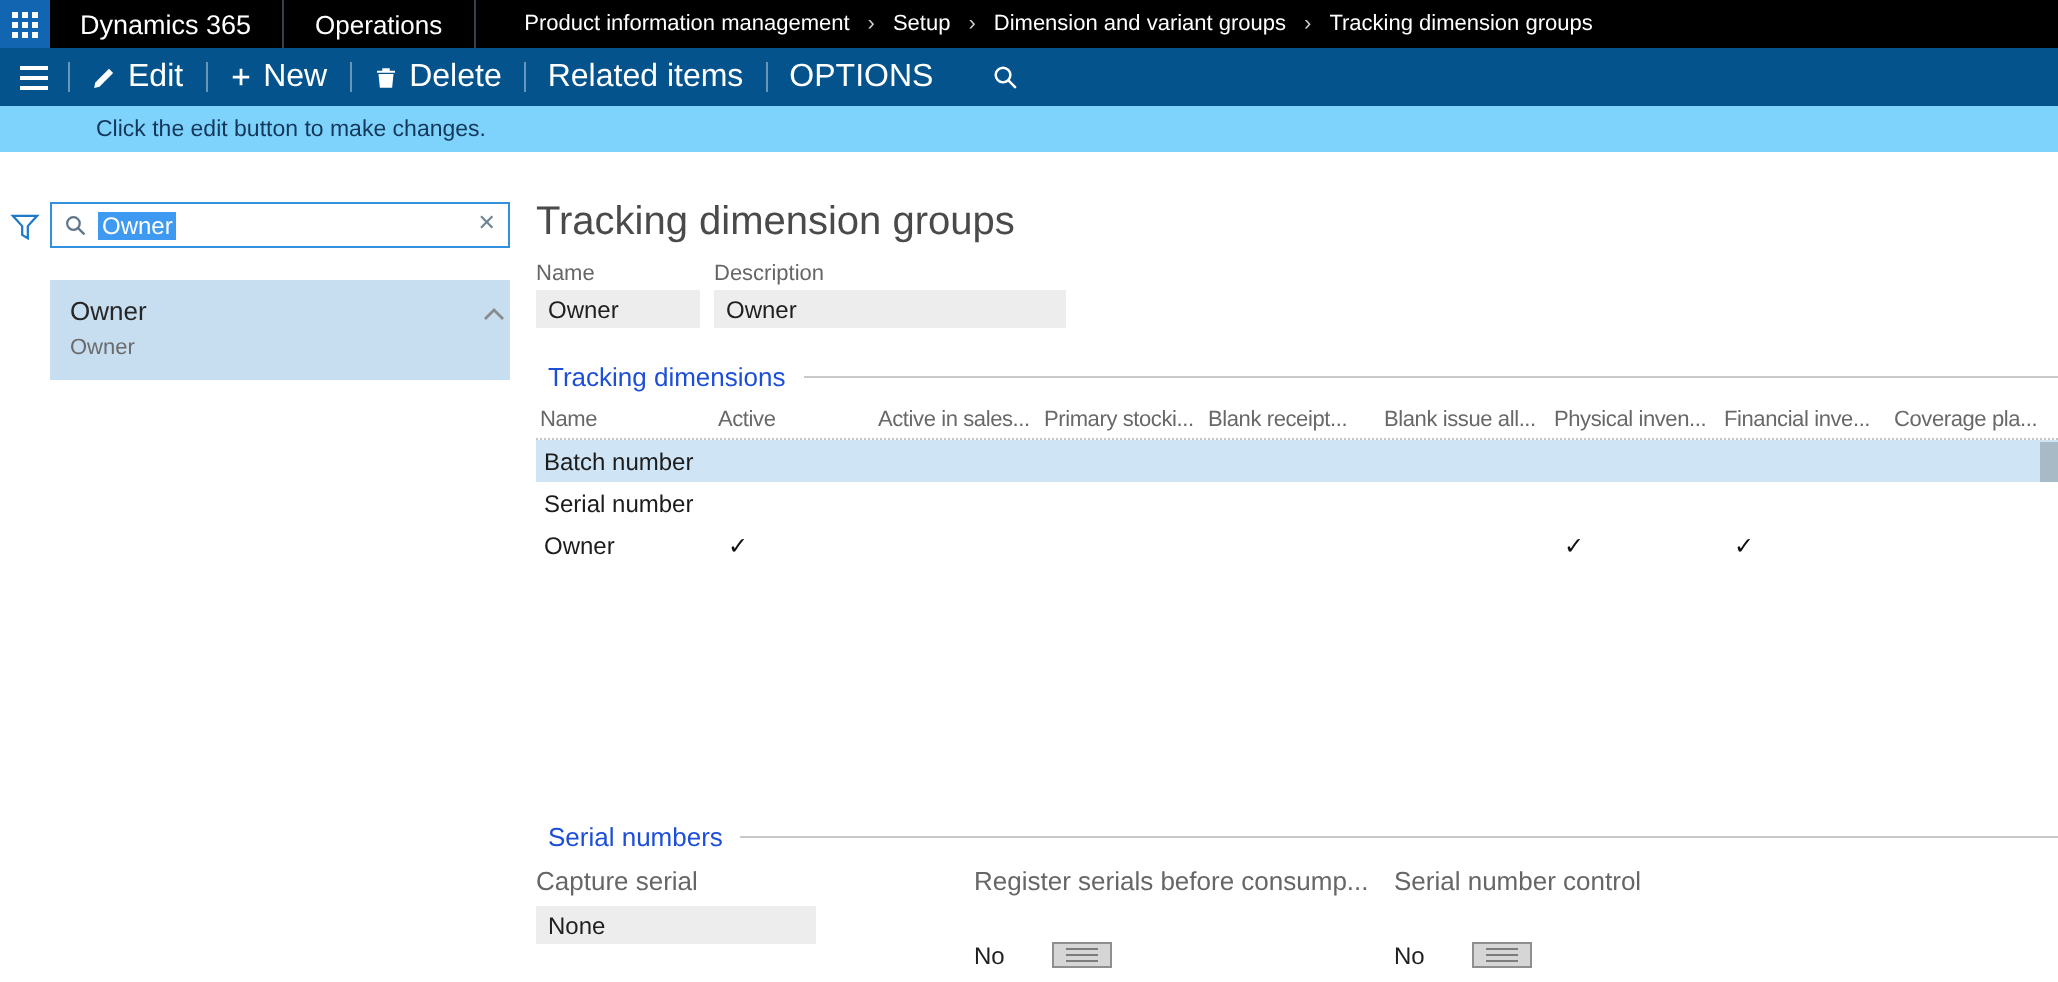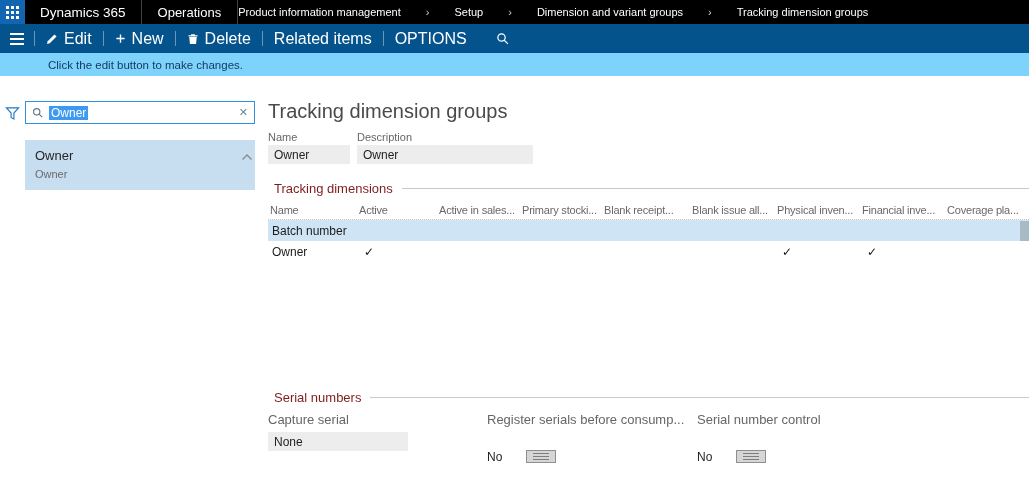--- a/index.html
+++ b/index.html
@@ -7,21 +7,21 @@
   body{position:relative;font-family:"Liberation Sans","DejaVu Sans",sans-serif;background:#fff;overflow:hidden;color:#1f1f1f}
 
   
   .topbar{position:absolute;top:0;left:0;width:100%;height:24px;background:#000000;display:flex;align-items:stretch;color:#fff}
   .waffle{width:25px;background:#1266b1;display:flex;align-items:center;justify-content:center;cursor:pointer}
   .waffle-grid{display:grid;grid-template-columns:repeat(3,3px);gap:2px}
   .waffle-grid i{width:3px;height:3px;background:#fff;display:block}
   .brand{display:flex;align-items:center;padding:0 15px;font-size:13.5px;cursor:pointer}
   .vsep{width:1px;background:#3a4049}
   .area-name{display:flex;align-items:center;padding:0 16px;font-size:13px;cursor:pointer}
-  .crumbs{display:flex;align-items:center;font-size:11px;gap:25px}
+  .crumbs{display:flex;align-items:center;margin-left:24px;font-size:11px;gap:9px}
   .crumb{cursor:pointer;white-space:nowrap}
   .crumb-sep{color:#c9d1da}
 
   
   .cmdbar{position:absolute;top:24px;left:0;width:100%;height:29px;background:#04538c;display:flex;align-items:stretch;color:#fff;font-size:16px}
   .burger{width:34px;display:flex;align-items:center;justify-content:center;cursor:pointer}
   .burger-lines{display:flex;flex-direction:column;gap:3px}
   .burger-lines i{display:block;width:14px;height:2px;background:#fff}
   .cmd{display:flex;align-items:center;gap:6px;padding:0 11px;cursor:pointer;white-space:nowrap}
   .cmdsep{width:1px;margin:7px 0;background:rgba(255,255,255,.4)}
@@ -45,21 +45,21 @@
   
   .main{position:absolute;top:76px;left:255px;width:774px;height:415px;background:#fff;padding:24px 0 0 13px}
   .page-title{font-size:20px;line-height:23px;color:#4a4a4a;font-weight:400}
   .fields{display:flex;gap:7px;margin-top:8px}
   .field label{display:block;font-size:11px;color:#666;margin-bottom:2px}
   .tb{height:19px;background:#ededed;font-size:12px;color:#1f1f1f;padding:0 6px;display:flex;align-items:center;cursor:text}
   .name-tb{width:82px}
   .desc-tb{width:176px}
 
   .section-hd{display:flex;align-items:center;margin-top:16px;height:17px}
-  .section-hd .sec-title{font-size:13px;color:#7f1d1d;padding-left:6px;white-space:nowrap}
+  .section-hd .sec-title{font-size:13px;color:#1d4ed8;padding-left:6px;white-space:nowrap}
   .section-hd .rule{flex:1;height:1px;background:#c9c9c9;margin-left:9px}
 
   .grid{position:relative;margin-top:4px}
   .grow{display:grid;grid-template-columns:89px 80px 83px 82px 88px 85px 85px 85px 1fr;align-items:center}
   .ghead{height:19px;border-bottom:1px dotted #c4c4c4}
   .ghead .gc{font-size:11px;color:#686868;padding-left:2px;white-space:nowrap;overflow:hidden;letter-spacing:-.2px;cursor:pointer}
   .gr{height:21px;cursor:pointer}
   .gr .gc{font-size:12px;color:#1c1c1c;padding-left:4px;white-space:nowrap;overflow:hidden}
   .gr .gc.check{padding-left:7px;color:#111}
   .gr.selected{background:#cfe4f4}
@@ -220,20 +220,31 @@
       <div class="gc check"></div>
       <div class="gc check"></div>
       <div class="gc check"></div>
       <div class="gc check"></div>
       <div class="gc check"></div>
       <div class="gc check"></div>
       <div class="gc check"></div>
       <div class="gc check"></div>
     </div>
 
+    <div class="grow gr">
+      <div class="gc">Serial number</div>
+      <div class="gc check"></div>
+      <div class="gc check"></div>
+      <div class="gc check"></div>
+      <div class="gc check"></div>
+      <div class="gc check"></div>
+      <div class="gc check"></div>
+      <div class="gc check"></div>
+      <div class="gc check"></div>
+    </div>
 
     <div class="grow gr">
       <div class="gc">Owner</div>
       <div class="gc check">✓</div>
       <div class="gc check"></div>
       <div class="gc check"></div>
       <div class="gc check"></div>
       <div class="gc check"></div>
       <div class="gc check">✓</div>
       <div class="gc check">✓</div>

